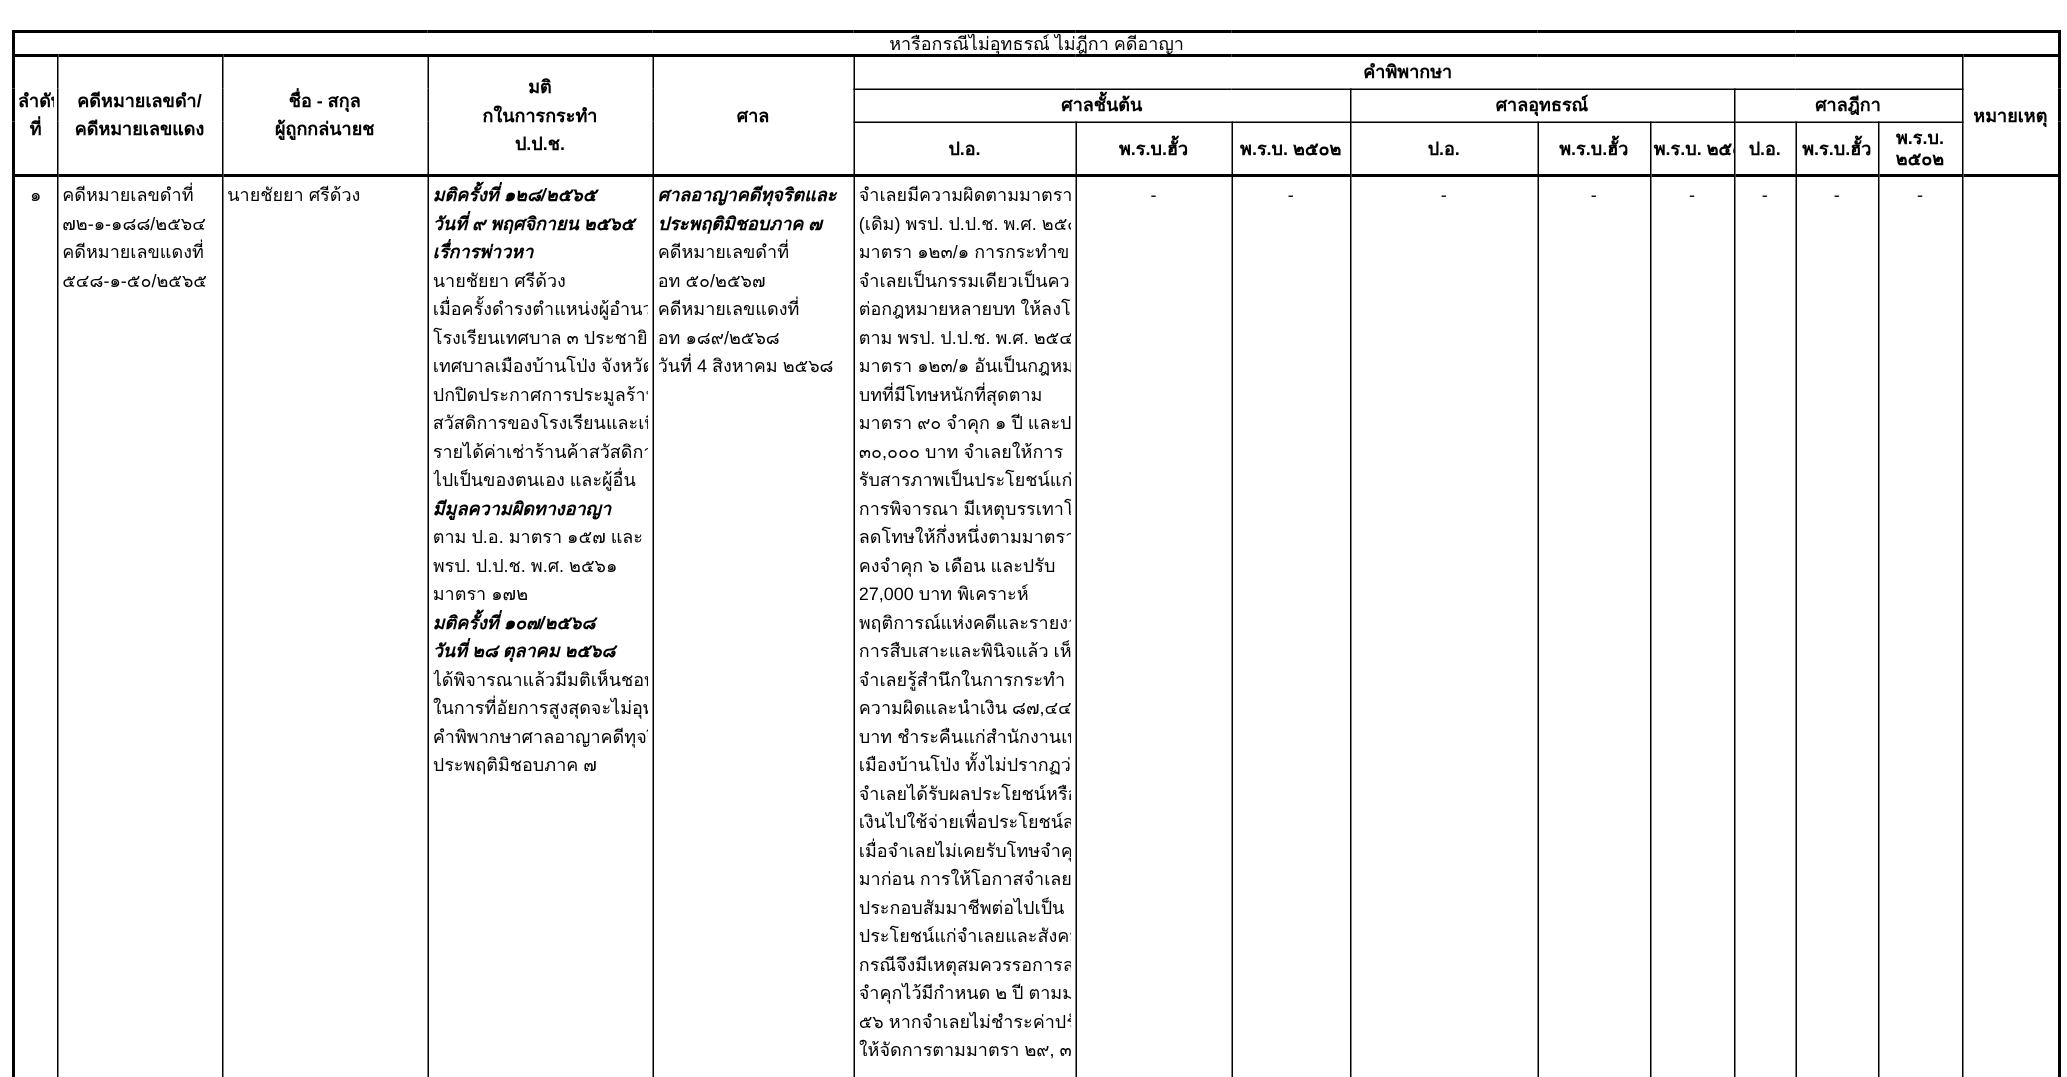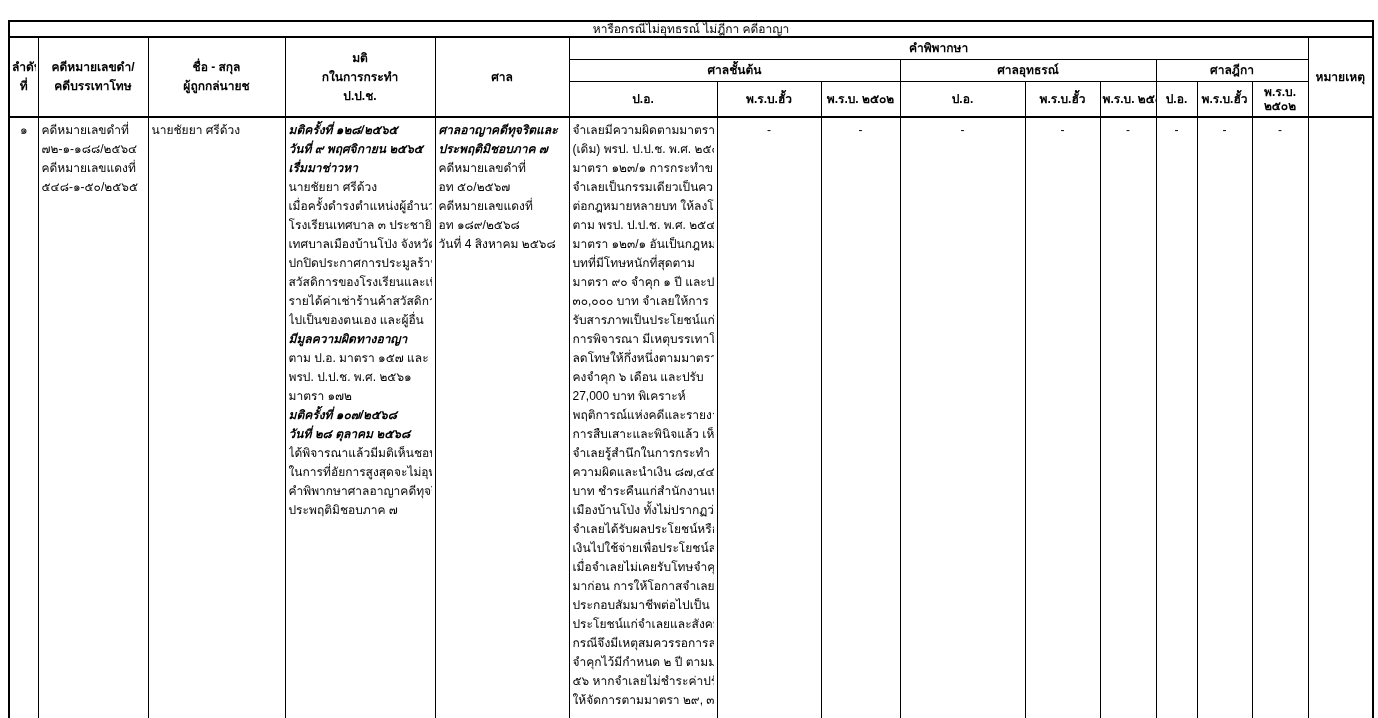--- a/index.html
+++ b/index.html
@@ -73,21 +73,21 @@
       <td colspan="15">หารือกรณีไม่อุทธรณ์ ไม่ฎีกา คดีอาญา</td>
     </tr>
 
     <tr class="r-h1">
       <td rowspan="3" class="lines">
             <div>ลำดับ</div>
             <div>ที่</div>
           </td>
       <td rowspan="3" class="lines">
             <div>คดีหมายเลขดำ/</div>
-            <div>คดีบรรเทาโทษ</div>
+            <div>คดีหมายเลขแดง</div>
           </td>
       <td rowspan="3" class="lines">
             <div>ชื่อ - สกุล</div>
             <div>ผู้ถูกกล่นายช</div>
           </td>
       <td rowspan="3" class="lines">
             <div>มติ</div>
             <div>กในการกระทำ</div>
             <div>ป.ป.ช.</div>
           </td>
@@ -119,21 +119,21 @@
       <td class="lines">
             <div>คดีหมายเลขดำที่</div>
             <div>๗๒-๑-๑๘๘/๒๕๖๔</div>
             <div>คดีหมายเลขแดงที่</div>
             <div>๕๔๘-๑-๕๐/๒๕๖๕</div>
           </td>
       <td class="single">นายชัยยา ศรีด้วง</td>
       <td class="lines">
             <div class="b">มติครั้งที่ ๑๒๘/๒๕๖๕</div>
             <div class="b">วันที่ ๙ พฤศจิกายน ๒๕๖๕</div>
-            <div class="b">เรื่มมาช่าวหา</div>
+            <div class="b">เรื่การพ่าวหา</div>
             <div>นายชัยยา ศรีด้วง</div>
             <div>เมื่อครั้งดำรงตำแหน่งผู้อำนวยการ</div>
             <div>โรงเรียนเทศบาล ๓ ประชายินดี</div>
             <div>เทศบาลเมืองบ้านโป่ง จังหวัดราชบุรี</div>
             <div>ปกปิดประกาศการประมูลร้านค้า</div>
             <div>สวัสดิการของโรงเรียนและเบียดบัง</div>
             <div>รายได้ค่าเช่าร้านค้าสวัสดิการ</div>
             <div>ไปเป็นของตนเอง และผู้อื่น</div>
             <div class="b">มีมูลความผิดทางอาญา</div>
             <div>ตาม ป.อ. มาตรา ๑๕๗ และ</div>

